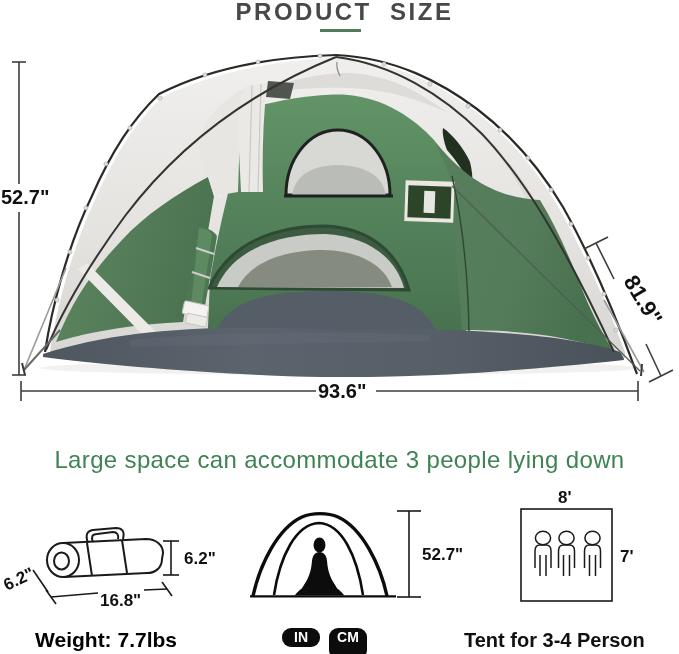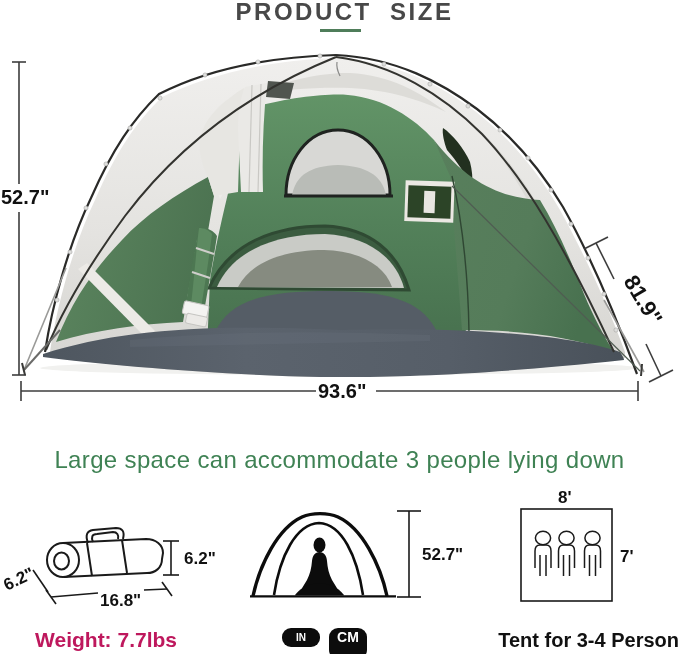--- a/index.html
+++ b/index.html
@@ -190,21 +190,21 @@
 
   <g stroke="#1a1a1a" stroke-width="1.6">
     <line x1="51" y1="107" x2="98" y2="103"></line>
     <line x1="144" y1="100" x2="167" y2="99"></line>
     <line x1="46" y1="100" x2="56" y2="114"></line>
     <line x1="162" y1="92" x2="172" y2="106"></line>
   </g>
   <text x="100" y="116" font-size="17" font-weight="bold" fill="#111">16.8"</text>
 </svg>
 
-<div class="abs" style="left:0;top:628px;width:212px;text-align:center;font-size:21px;font-weight:bold;color:#be185d;">Weight: 7.7lbs</div>
+<div class="abs" style="left:0;top:628px;width:212px;text-align:center;font-size:21px;font-weight:bold;color:#000000;">Weight: 7.7lbs</div>
 
 <svg class="abs" style="left:250px;top:490px;" width="220" height="120" viewBox="0 0 220 120">
 
   <path d="M 3,106 C 10,74 28,38 52,27 C 62,22.5 78,22.5 88,27 C 112,38 130,74 137,106" fill="none" stroke="#0c0c0c" stroke-width="3.4"></path>
 
   <path d="M 24,105 C 30,66 46,34 69,33 C 92,34 107,66 113,105" fill="none" stroke="#0c0c0c" stroke-width="2.6"></path>
 
   <line x1="0" y1="106.3" x2="146" y2="106.3" stroke="#0c0c0c" stroke-width="2.2"></line>
 
   <g fill="#0c0c0c">
@@ -214,21 +214,21 @@
   </g>
 
   <g stroke="#1a1a1a" stroke-width="1.6">
     <line x1="159" y1="21" x2="159" y2="107"></line>
     <line x1="147" y1="21" x2="171" y2="21"></line>
     <line x1="147" y1="107" x2="171" y2="107"></line>
   </g>
   <text x="172" y="70" font-size="17" font-weight="bold" fill="#111">52.7"</text>
 </svg>
 
-<div class="abs" style="left:282px;top:628px;width:38px;height:19px;background:#0c0c0c;border-radius:9px;color:#fff;font-size:10px;font-weight:bold;text-align:center;line-height:19px;">IN</div>
+<div class="abs" style="left:282px;top:628px;width:38px;height:19px;background:#0c0c0c;border-radius:9px;color:#fff;font-size:14px;font-weight:bold;text-align:center;line-height:19px;">IN</div>
 
 <div class="abs" style="left:329px;top:628px;width:38px;height:31px;background:#0c0c0c;border-radius:9px;color:#fff;font-size:14px;font-weight:bold;text-align:center;line-height:19px;">CM</div>
 
 <svg class="abs" style="left:470px;top:485px;" width="209" height="125" viewBox="0 0 209 125">
 
   <rect x="51" y="24" width="91" height="92" fill="none" stroke="#1a1a1a" stroke-width="1.6"></rect>
 
   <g transform="translate(73,44)" fill="none" stroke="#1a1a1a" stroke-width="1.5">
     <ellipse cx="0" cy="9" rx="7.6" ry="6.8"></ellipse>
     <path d="M -8,39 L -8,22 C -8,17.5 -5.5,16 -3,16 L 3,16 C 5.5,16 8,17.5 8,22 L 8,39"></path>
@@ -248,13 +248,13 @@
     <path d="M -8,39 L -8,22 C -8,17.5 -5.5,16 -3,16 L 3,16 C 5.5,16 8,17.5 8,22 L 8,39"></path>
     <line x1="-3" y1="26" x2="-3" y2="47"></line>
     <line x1="3" y1="26" x2="3" y2="47"></line>
   </g>
 
   <text x="88" y="18" font-size="17" font-weight="bold" fill="#111">8'</text>
 
   <text x="150" y="77" font-size="17" font-weight="bold" fill="#111">7'</text>
 </svg>
 
-<div class="abs" style="left:464px;top:629px;width:215px;text-align:right;font-size:20px;font-weight:bold;color:#111;">Tent for 3-4 Person</div>
+<div class="abs" style="left:464px;top:629px;width:215px;text-align:left;font-size:20px;font-weight:bold;color:#111;">Tent for 3-4 Person</div>
 
 </body></html>

